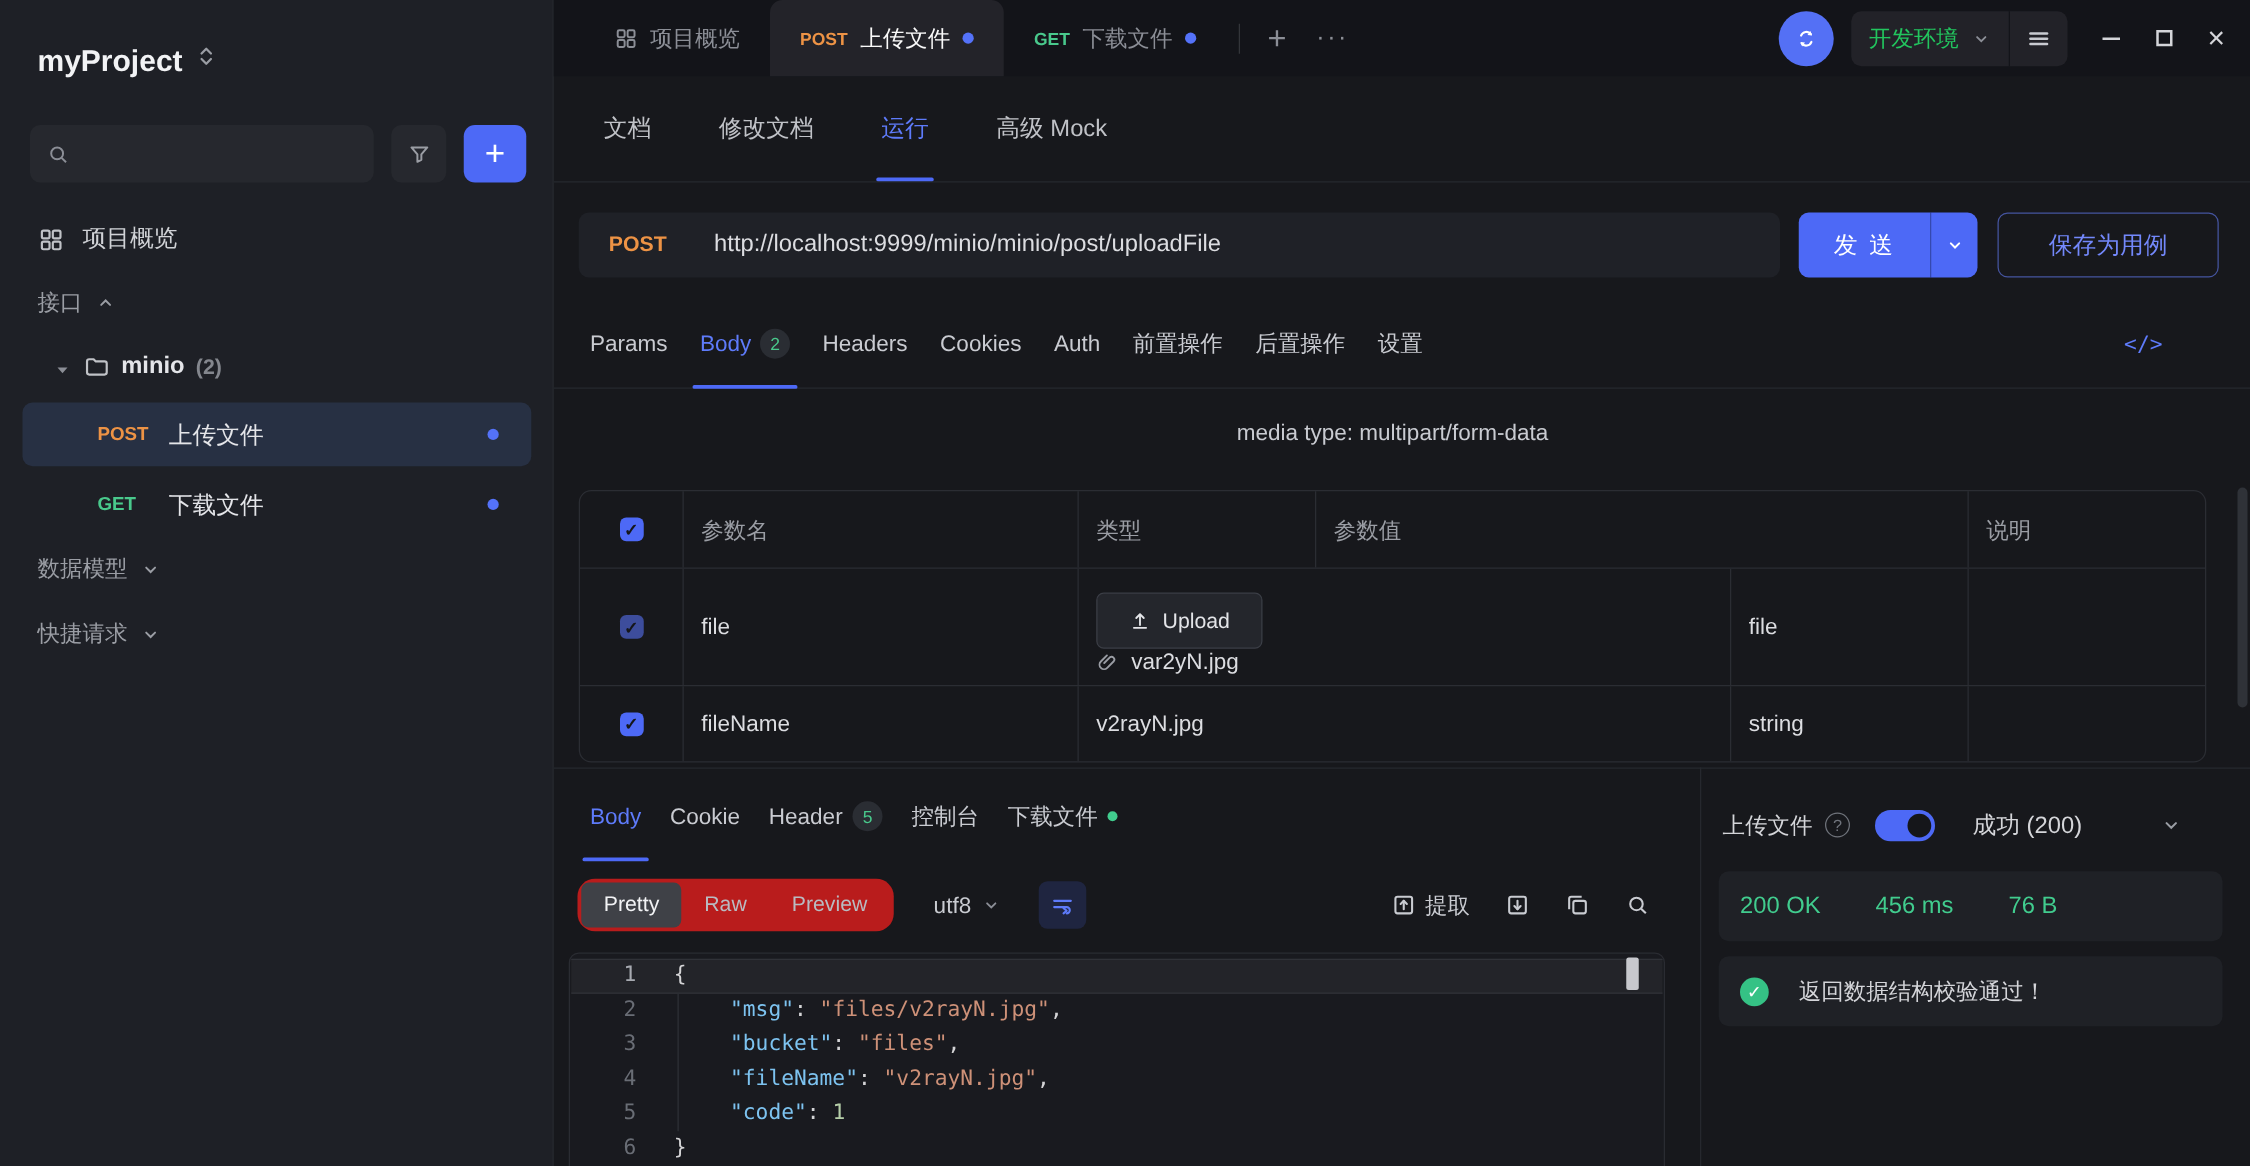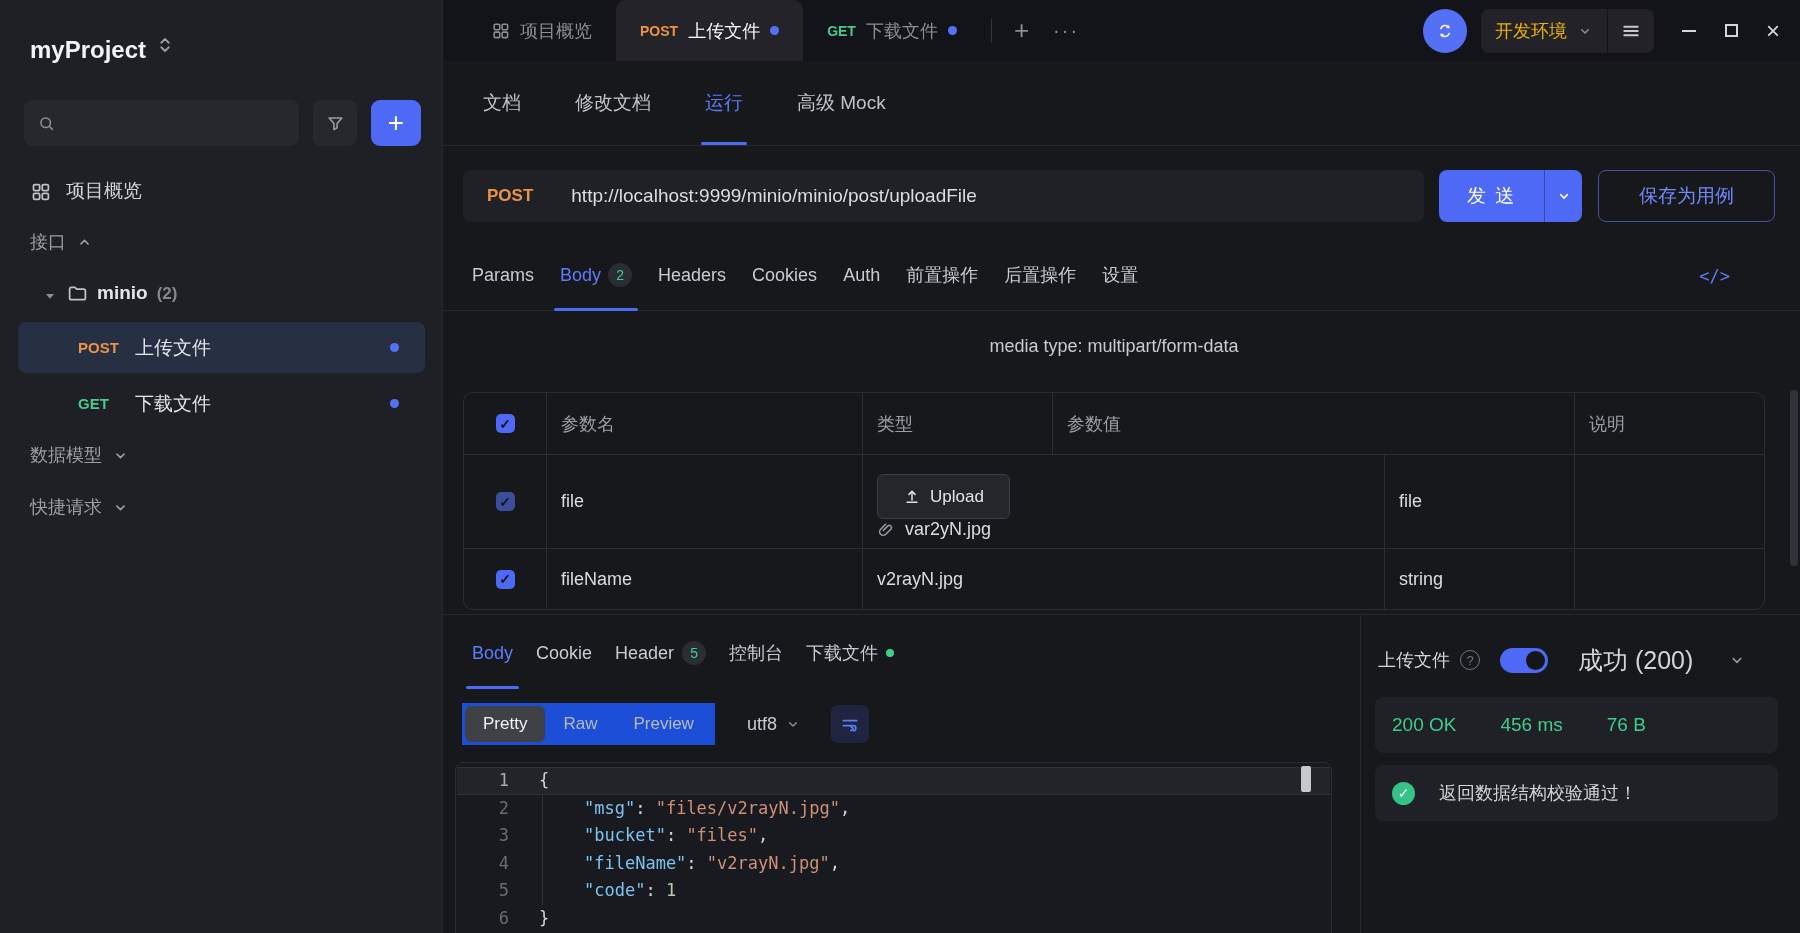--- a/index.html
+++ b/index.html
@@ -33,21 +33,21 @@
   .tb-tab.active { background:#232329; border-radius:10px 10px 0 0; }
   .tb-tab.active .tb-label { color:#fafafa; }
   .tb-method { font-size:14px; font-weight:bold; }
   .tb-dot { width:9px; height:9px; border-radius:50%; background:#5472f9; }
   .tb-sep { width:1px; height:24px; background:#33353a; margin:0 10px; }
   .tb-iconbtn { color:#8b8e96; font-size:26px; padding:0 12px; line-height:61px; }
   .tb-more { font-size:20px; letter-spacing:2px; }
   .tb-right { position:absolute; right:0; top:0; height:61px; display:flex; align-items:center; gap:14px; padding-right:6px; }
   .sync-circle { width:44px; height:44px; border-radius:50%; background:#5470f5; display:flex; align-items:center; justify-content:center; color:#fff; }
   .env-group { display:flex; align-items:center; height:44px; background:#222228; border-radius:8px; }
-  .env-select { display:flex; align-items:center; gap:10px; padding:0 14px; color:#eab308; font-size:18px; height:44px; }
+  .env-select { display:flex; align-items:center; gap:10px; padding:0 14px; color:#22c55e; font-size:18px; height:44px; }
   .env-divider { width:1px; height:44px; background:#131419; }
   .menu-btn { width:46px; height:44px; display:flex; align-items:center; justify-content:center; color:#c9cbd1; }
   .win-controls { display:flex; align-items:center; }
   .win-btn { width:42px; height:44px; display:flex; align-items:center; justify-content:center; color:#d4d5d9; }
   .min-bar { width:14px; height:2px; background:#d4d5d9; }
   .max-box { width:13px; height:13px; border:2px solid #d4d5d9; }
   .close-x { font-size:24px; line-height:1; }
 
   
   .doc-tabs { position:absolute; left:443px; top:61px; width:1357px; height:85px; display:flex; align-items:flex-end; gap:54px; padding-left:40px; border-bottom:1px solid #26282e; }
@@ -98,21 +98,21 @@
   
   .resp-divider { position:absolute; left:443px; top:614px; width:1357px; height:1px; background:#26282e; }
   .resp-vdivider { position:absolute; left:1360px; top:614px; width:1px; height:319px; background:#26282e; }
   .resp-tabs { position:absolute; left:443px; top:615px; width:917px; height:76px; display:flex; align-items:center; gap:23px; padding-left:29px; }
   .resp-tab { color:#c9cbd1; font-size:18px; height:76px; display:flex; align-items:center; gap:8px; position:relative; }
   .resp-tab.active { color:#5e7bfa; }
   .resp-tab.active .tab-underline { position:absolute; left:-6px; right:-6px; bottom:2px; height:3px; background:#4d69f6; border-radius:2px; }
   .resp-dot { width:8px; height:8px; border-radius:50%; background:#41cc8e; }
 
   .resp-toolbar { position:absolute; left:462px; top:703px; width:870px; height:42px; display:flex; align-items:center; }
-  .seg-control { display:flex; align-items:center; background:#1d4ed8; border-radius:0; height:42px; padding:3px; }
+  .seg-control { display:flex; align-items:center; background:#b91c1c; border-radius:14px; height:42px; padding:3px; }
   .seg { padding:0 18px; height:36px; display:flex; align-items:center; color:#b9bbc1; font-size:17px; border-radius:6px; }
   .seg.active { background:#3f4147; color:#f2f3f5; }
   .enc-select { display:flex; align-items:center; gap:8px; margin-left:32px; color:#c9cbd1; font-size:18px; }
   .wrap-btn { margin-left:30px; width:38px; height:38px; background:#1f2540; border-radius:7px; display:flex; align-items:center; justify-content:center; color:#5e7bfa; }
   .resp-tools-right { position:absolute; right:12px; top:0; height:42px; display:flex; align-items:center; gap:28px; color:#c9cbd1; }
   .extract-group { display:flex; align-items:center; gap:7px; font-size:18px; }
 
   .code-block { position:absolute; left:455px; top:762px; width:877px; height:180px; border:1px solid #2a2c32; border-radius:8px; background:#191a1f; overflow:hidden; }
   .code-lines { position:relative; padding-top:4px; font-family:"DejaVu Sans Mono", monospace; font-size:17px; }
   .cur-line-bg { position:absolute; left:1px; right:1px; top:4px; height:28px; background:#232429; border-top:1px solid #303238; border-bottom:1px solid #303238; }
@@ -124,21 +124,21 @@
   .code-line.cur .ln { color:#a7aab1; }
   .tok-p { color:#d4d4d6; } .tok-k { color:#7dc3f0; } .tok-s { color:#ce9178; } .tok-n { color:#b5cea8; }
   .code-scroll-thumb { position:absolute; right:20px; top:3px; width:10px; height:26px; background:#c7c8cd; border-radius:2px; }
 
   
   .validate-row { position:absolute; left:1378px; top:645px; width:400px; height:30px; display:flex; align-items:center; }
   .validate-label { color:#d4d5d9; font-size:18px; }
   .help-circle { margin-left:10px; width:20px; height:20px; border:1.5px solid #6f737b; border-radius:50%; color:#6f737b; font-size:13px; display:flex; align-items:center; justify-content:center; }
   .toggle { margin-left:20px; width:48px; height:25px; background:#4d69f6; border-radius:13px; position:relative; }
   .toggle-knob { position:absolute; right:3px; top:3px; width:19px; height:19px; border-radius:50%; background:#15161a; }
-  .validate-status { margin-left:30px; color:#d4d5d9; font-size:25px; }
+  .validate-status { margin-left:30px; color:#d4d5d9; font-size:19px; }
   .validate-caret { position:absolute; right:32px; color:#9a9da4; }
   .resp-card { position:absolute; left:1375px; width:403px; height:56px; background:#1f2126; border-radius:8px; display:flex; align-items:center; padding-left:17px; }
   .card-metrics { top:697px; gap:22px; color:#41cc8e; font-size:19px; }
   .card-metrics span { margin-right:22px; }
   .card-message { top:765px; gap:12px; }
   .check-circle { width:23px; height:23px; border-radius:50%; background:#35c285; color:#fff; font-size:14px; display:flex; align-items:center; justify-content:center; flex:none; }
   .card-msg-text { margin-left:12px; color:#d4d5d9; font-size:18px; }
 
   .win-scroll-thumb { position:absolute; right:2px; top:390px; width:8px; height:176px; background:#2f3238; border-radius:4px; }
 </style>
@@ -476,20 +476,43 @@
           <polyline points="7,10 12,15 17,10"></polyline>
         </svg>
     </div>
     <div class="wrap-btn">
       <svg class="ic" width="20" height="20" viewBox="0 0 24 24" fill="none" stroke="#5e7bfa" stroke-width="2" stroke-linecap="round" stroke-linejoin="round">
           <line x1="4" y1="8" x2="20" y2="8"></line>
           <path d="M4 14h12a3 3 0 0 1 0 6"></path>
           <polyline points="13,17.5 16,20 13,22.5" transform="translate(0,-2.5)"></polyline>
         </svg>
     </div>
+    <div class="resp-tools-right">
+      <div class="extract-group">
+        <svg class="ic" width="20" height="20" viewBox="0 0 24 24" fill="none" stroke="#c9cbd1" stroke-width="2" stroke-linecap="round" stroke-linejoin="round">
+            <rect x="4" y="4" width="16" height="16" rx="2"></rect>
+            <line x1="12" y1="16" x2="12" y2="8"></line>
+            <polyline points="9,11 12,8 15,11"></polyline>
+          </svg>
+        <span>提取</span>
+      </div>
+      <svg class="ic" width="20" height="20" viewBox="0 0 24 24" fill="none" stroke="#c9cbd1" stroke-width="2" stroke-linecap="round" stroke-linejoin="round">
+          <rect x="4" y="4" width="16" height="16" rx="2"></rect>
+          <line x1="12" y1="8" x2="12" y2="16"></line>
+          <polyline points="9,13 12,16 15,13"></polyline>
+        </svg>
+      <svg class="ic" width="20" height="20" viewBox="0 0 24 24" fill="none" stroke="#c9cbd1" stroke-width="2" stroke-linejoin="round">
+          <rect x="8" y="8" width="12" height="12" rx="2"></rect>
+          <path d="M16 4H6a2 2 0 0 0-2 2v10"></path>
+        </svg>
+      <svg class="ic" width="20" height="20" viewBox="0 0 24 24" fill="none" stroke="#c9cbd1" stroke-width="2">
+          <circle cx="11" cy="11" r="6"></circle>
+          <line x1="15.5" y1="15.5" x2="20" y2="20"></line>
+        </svg>
+    </div>
   </div>
 
   <div class="code-block">
     <div class="code-lines">
       <div class="cur-line-bg"></div>
       <div class="indent-guide"></div>
       <div class="code-line cur">
         <span class="ln">1</span>
         <span class="code-text"><span class="tok-p">{</span></span>
       </div>

